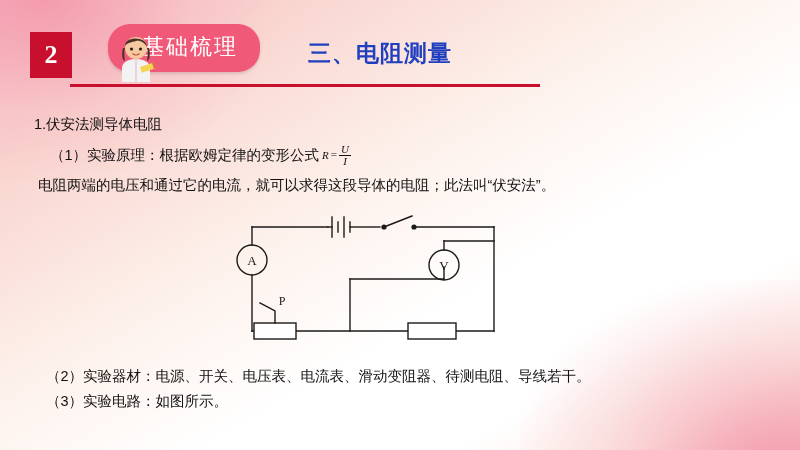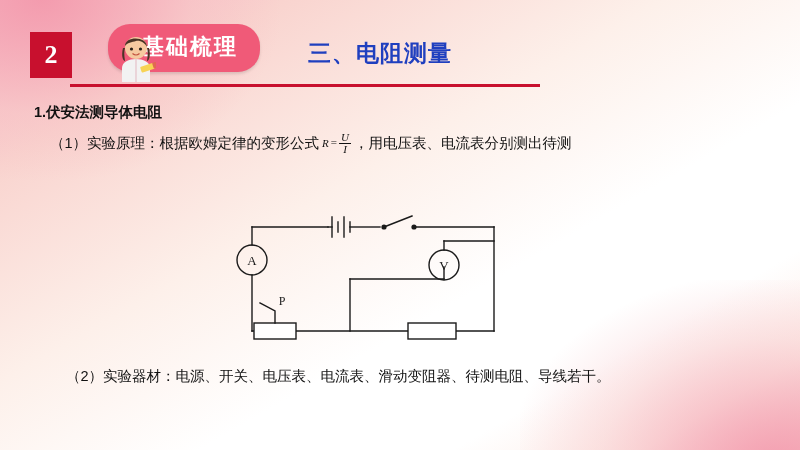--- a/index.html
+++ b/index.html
@@ -61,21 +61,21 @@
   .banner {
     position: absolute;
     left: 78px;
     top: 6px;
     height: 42px;
     padding: 2px 22px 4px 34px;
     background: #f05a78;
     border-radius: 22px;
     color: #ffffff;
     font-size: 22px;
-    font-weight: bold;
+    font-weight: normal;
     letter-spacing: 2px;
     display: flex;
     align-items: center;
     box-shadow: 0 2px 3px rgba(0,0,0,0.12);
   }
   .banner-figure {
     position: absolute;
     left: 86px;
     top: 16px;
     width: 40px;
@@ -102,21 +102,21 @@
   
   .body-text {
     position: absolute;
     left: 34px;
     top: 96px;
     width: 740px;
     color: #111111;
     font-size: 14.5px;
     line-height: 1.75;
   }
-  .line-1 { margin: 4px 0 6px 0; font-weight: bold; }
+  .line-1 { margin: 16px 0 6px 0; }
   .para {
     margin: 4px;
     text-indent: 0;
   }
   .para-indent { padding-left: 12px; }
   .formula {
     display: inline-block;
     vertical-align: middle;
     font-family: "Liberation Serif", serif;
     font-style: italic;
@@ -146,21 +146,20 @@
 
   
   .bottom-text {
     position: absolute;
     left: 46px;
     top: 364px;
     width: 730px;
     color: #111111;
     font-size: 14.5px;
     line-height: 1.75;
-    margin-left: 20px;
   }
   .bottom-text p { margin: 0; }
 </style>
 </head>
 <body>
 
 <div class="slide">
   <div class="corner-wash"></div>
   <div class="corner-wash-br"></div>
 
@@ -185,22 +184,23 @@
       <rect x="36" y="29" width="4" height="6" rx="1" fill="#e06a52" transform="rotate(-18 36 29)"></rect>
     </svg>
 
     <div class="section-title">三、电阻测量</div>
     <div class="rule"></div>
   </div>
 
   <div class="body-text">
     <p class="line-1">1.伏安法测导体电阻</p>
     <p class="para para-indent">
-      <span>（1）实验原理：根据欧姆定律的变形公式</span><span class="formula"><span class="r">R</span><span class="eq">=</span><span class="frac"><span class="nu">U</span><span class="de">I</span></span></span><span>，用电压表、电流表分别测出待测</span>
+      <span>（1）实验原理：根据欧姆定律的变形公式</span><span class="formula"><span class="r">R</span><span class="eq">=</span><span class="frac"><span class="nu">U</span><span class="de">I</span></span></span>
     </p>
+    <p class="para">电阻两端的电压和通过它的电流，就可以求得这段导体的电阻；此法叫“伏安法”。</p>
   </div>
 
   <div class="circuit-wrap">
     <svg width="300" height="148" viewBox="0 0 300 148">
       <g stroke="#1a1a1a" stroke-width="1.4" fill="none" stroke-linecap="square">
 
         <path d="M20 22 L96 22"></path>
 
         <path d="M100 12 L100 32" stroke-width="1.4"></path>
         <path d="M106 17 L106 27" stroke-width="1.4"></path>
@@ -237,14 +237,15 @@
         <path d="M212 36 L262 36"></path>
       </g>
       <text x="20" y="60" text-anchor="middle" font-family="Liberation Serif, serif" font-size="13" fill="#1a1a1a">A</text>
       <text x="212" y="65" text-anchor="middle" font-family="Liberation Serif, serif" font-size="13" fill="#1a1a1a">V</text>
       <text x="50" y="100" text-anchor="middle" font-family="Liberation Serif, serif" font-size="12" fill="#1a1a1a">P</text>
     </svg>
   </div>
 
   <div class="bottom-text">
     <p>（2）实验器材：电源、开关、电压表、电流表、滑动变阻器、待测电阻、导线若干。</p>
+    <p>（3）实验电路：如图所示。</p>
   </div>
 </div>
 
 </body></html>

